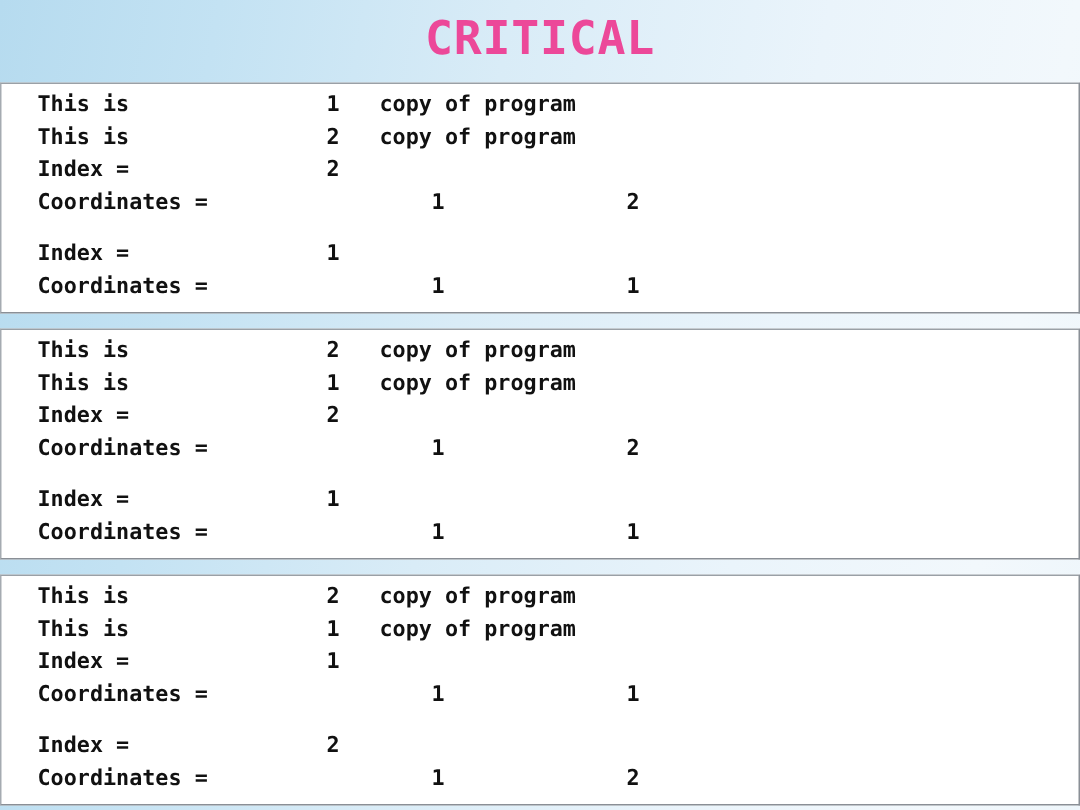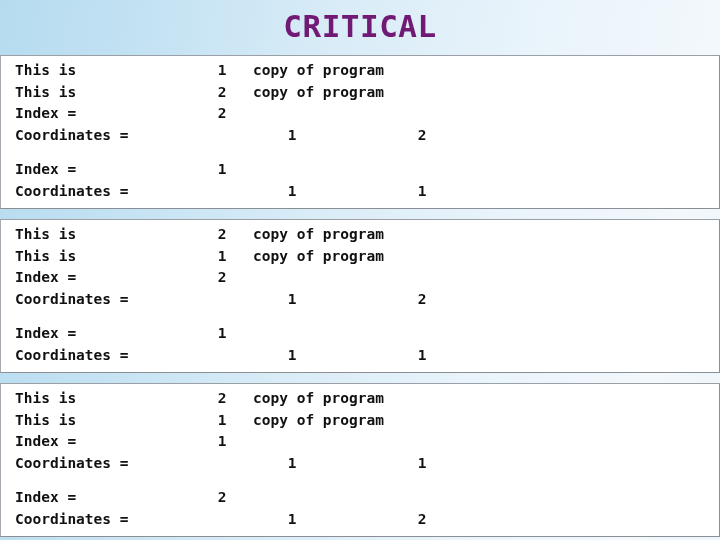--- a/index.html
+++ b/index.html
@@ -30,21 +30,21 @@
   .slide-title {
     position: absolute;
     top: 4px;
     left: 0;
     width: 720px;
     text-align: center;
     font-family: "DejaVu Sans Mono", "Liberation Mono", monospace;
     font-weight: bold;
     font-size: 31px;
     letter-spacing: 0.5px;
-    color: #701a75;
+    color: #ec4899;
     line-height: 44px;
   }
 
   .output-stack {
     position: absolute;
     top: 55px;
     left: 0;
     width: 720px;
   }
 
@@ -73,21 +73,21 @@
     line-height: 21.5px;
     white-space: pre;
   }
 
   .line.spacer {
     height: 13px;
   }
 
   .col-label {
     position: absolute;
-    left: 14px;
+    left: 24px;
     top: 0;
   }
 
   .col-num {
     position: absolute;
     left: 214px;
     top: 0;
     width: 14px;
     text-align: center;
   }

